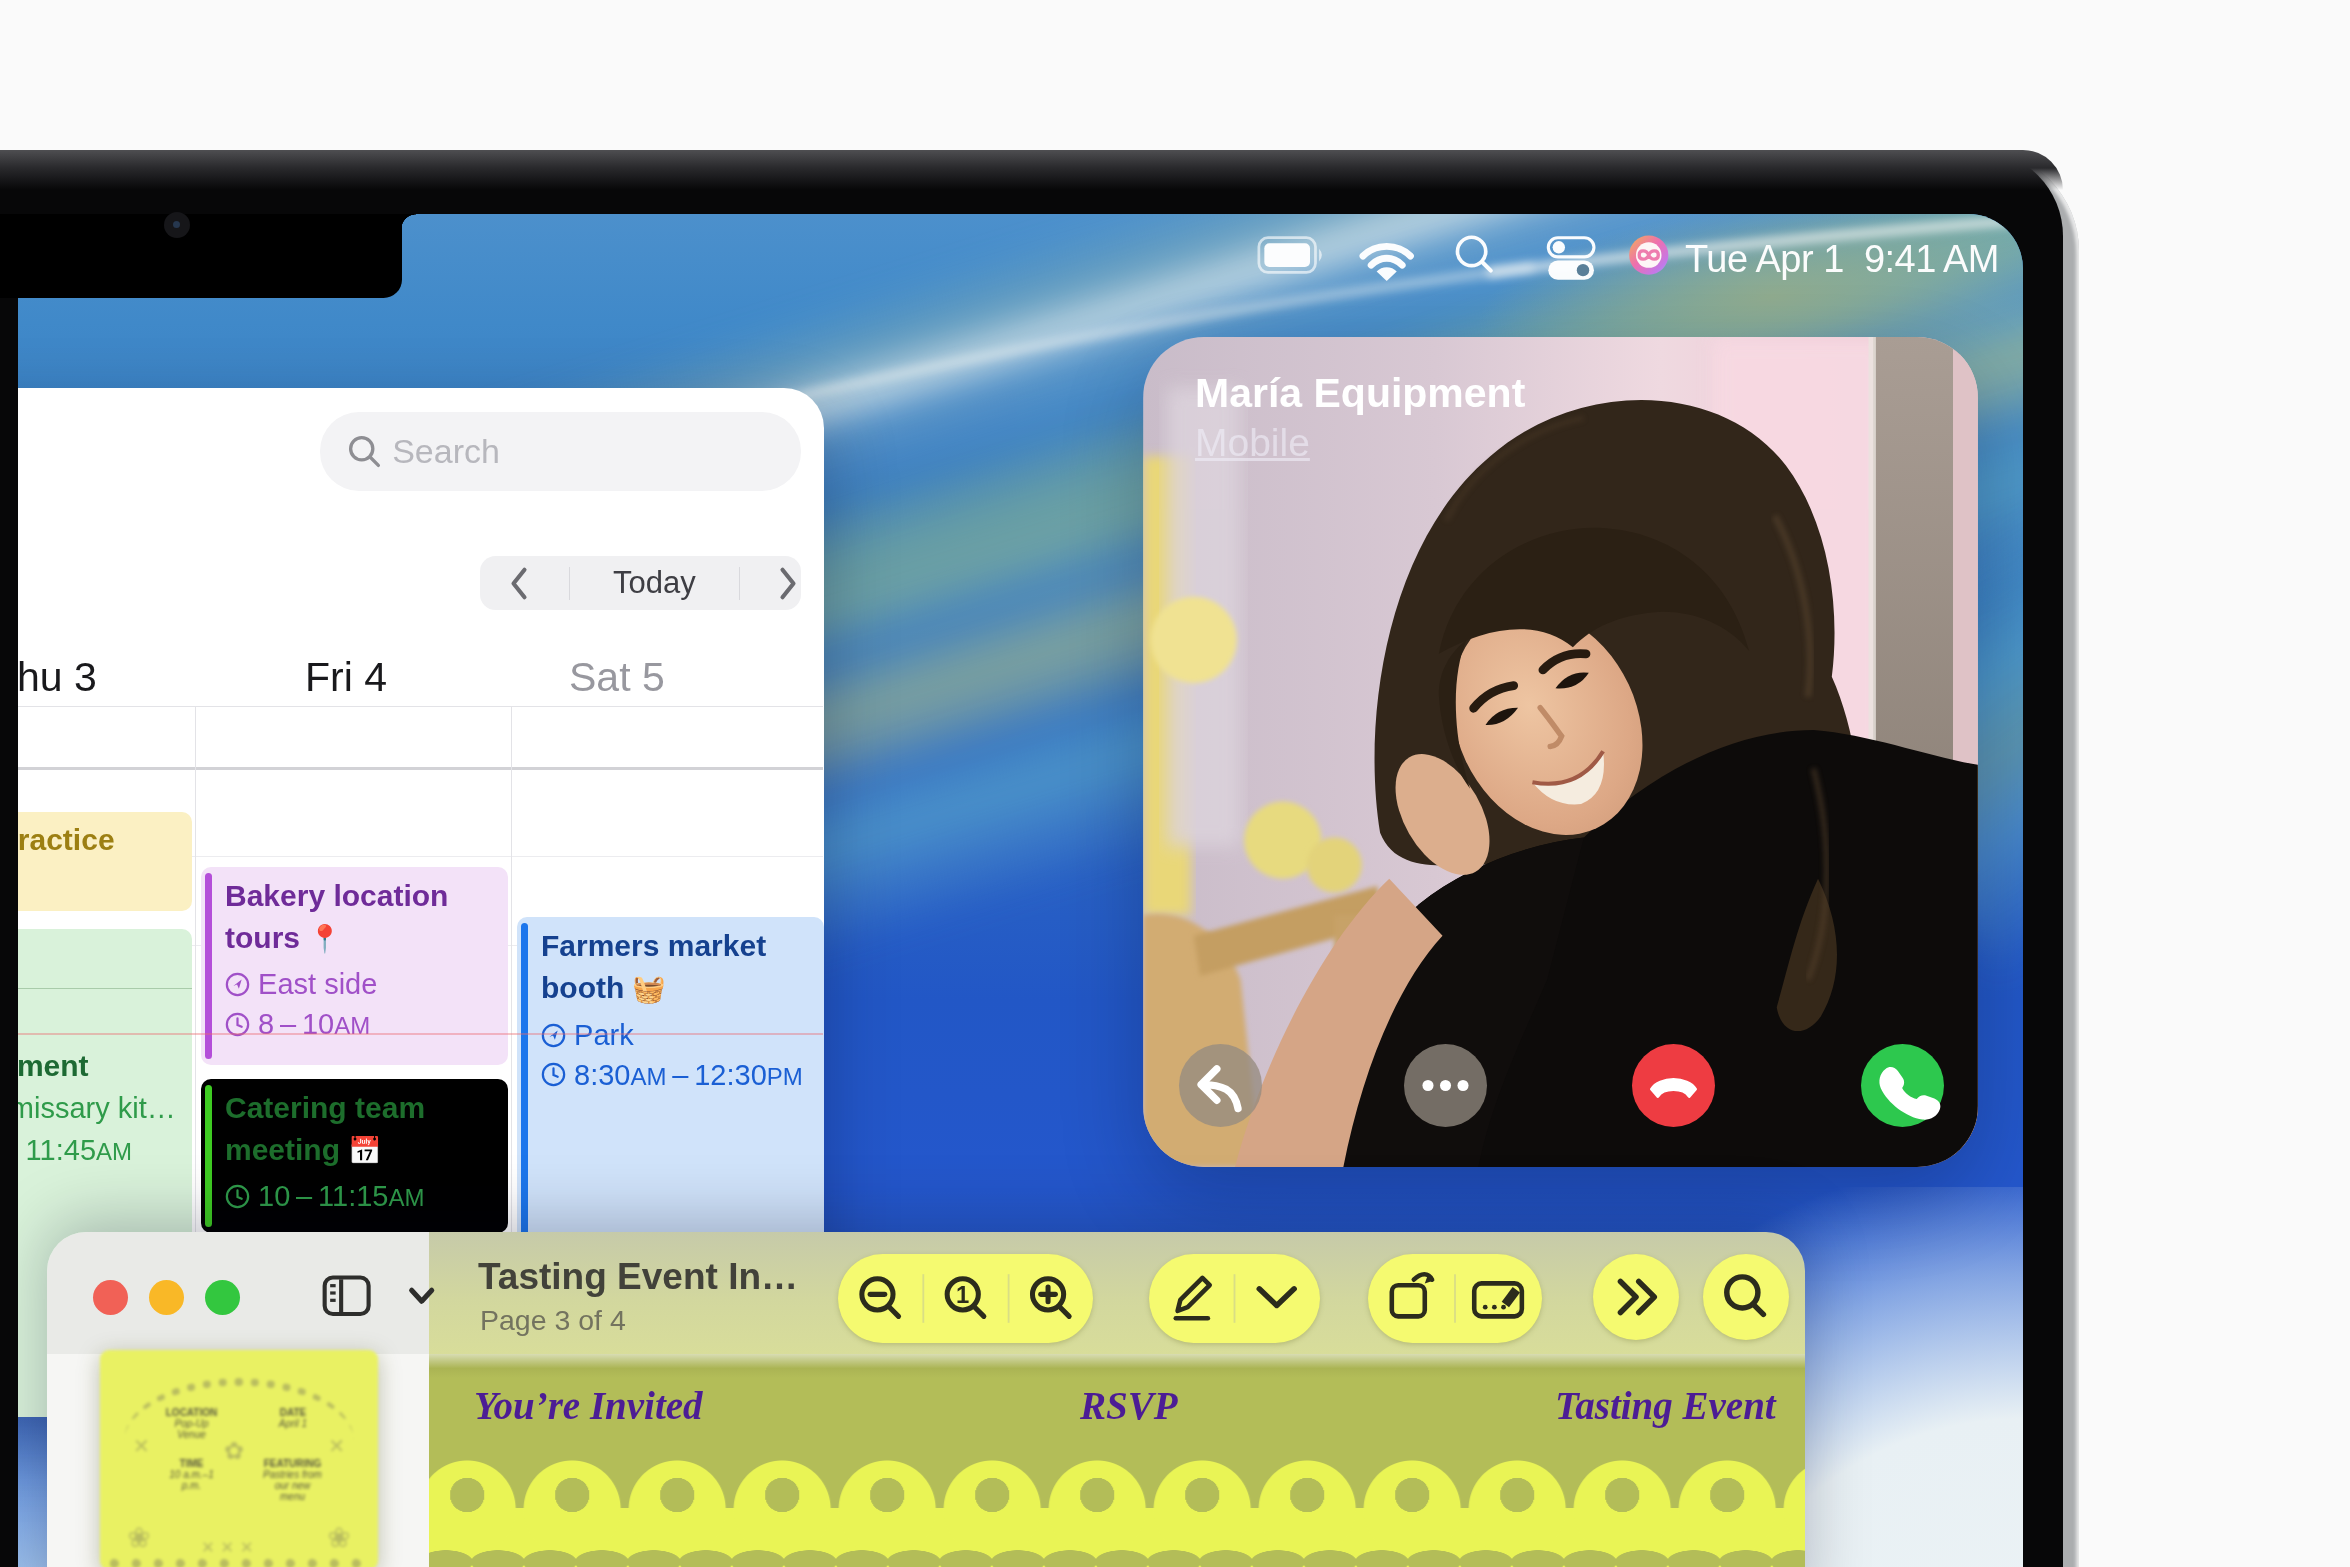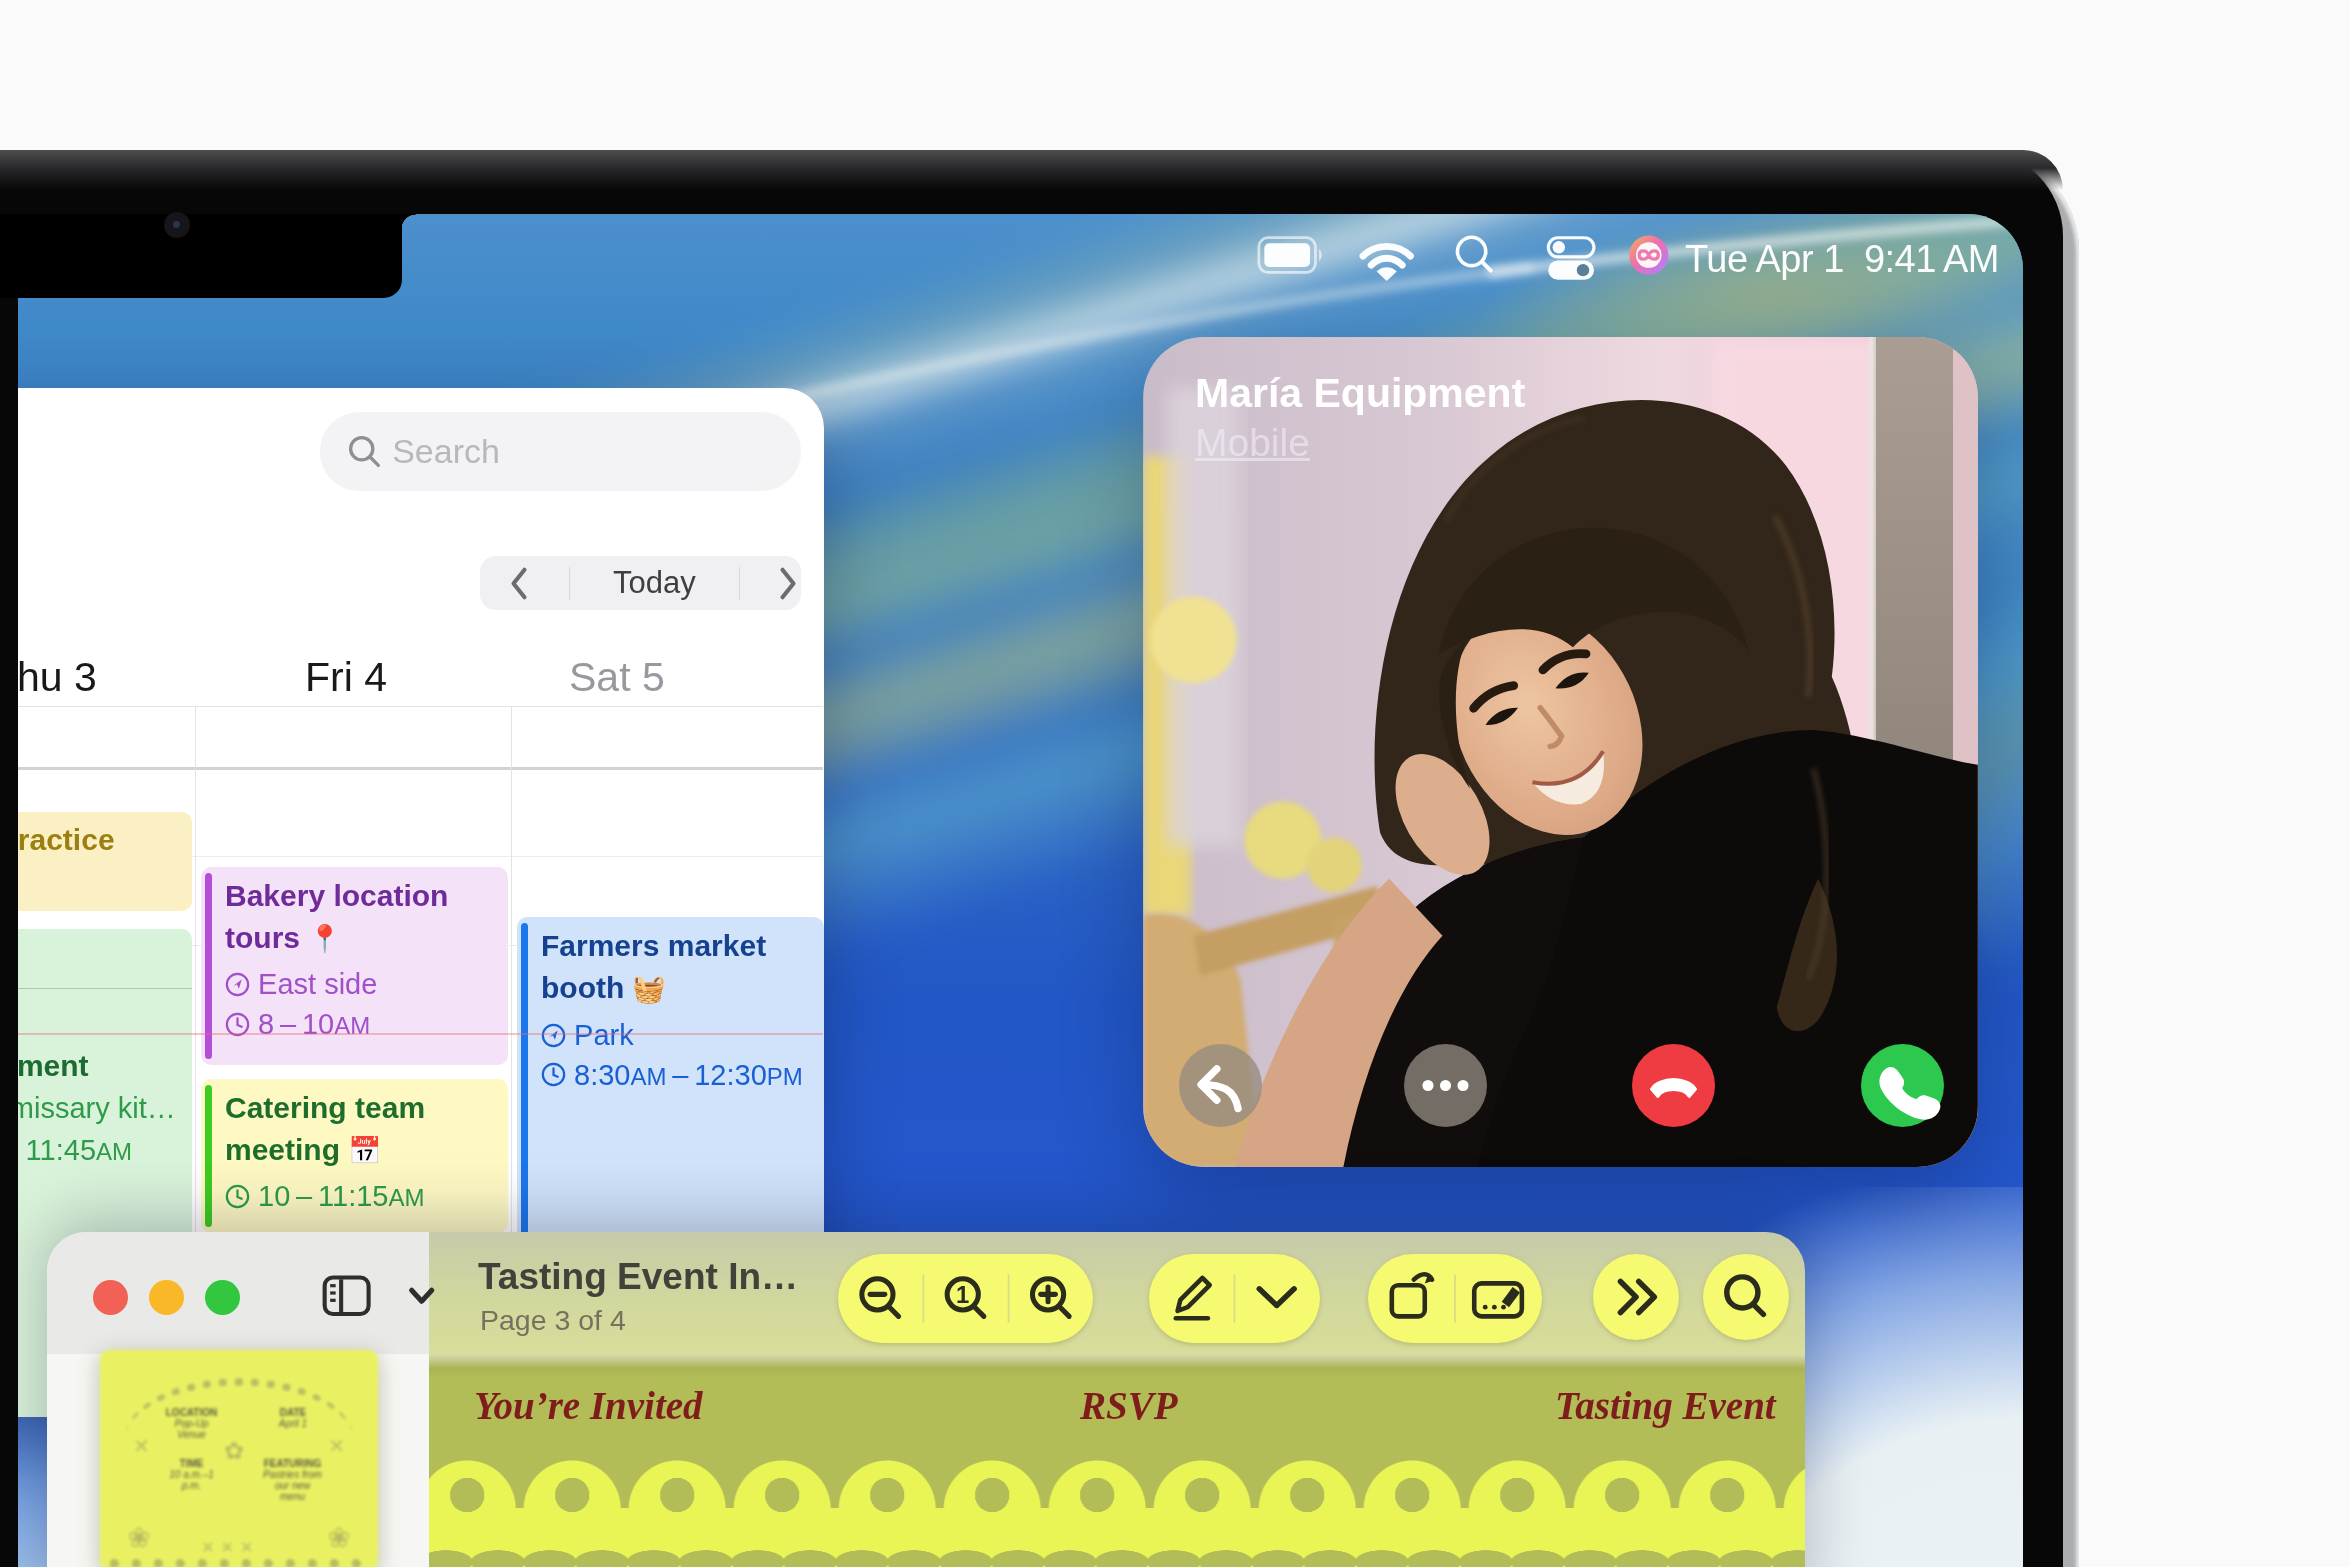--- a/index.html
+++ b/index.html
@@ -88,21 +88,21 @@
   #pv .sidebar{position:absolute;left:0;top:122px;width:382px;bottom:0;background:#f6f6f4;}
   #pv .doc{position:absolute;left:382px;top:122px;right:0;bottom:0;background:#b3bd58;}
   .tl{position:absolute;top:48px;width:35px;height:35px;border-radius:50%;}
   #pvtitle{position:absolute;left:431px;top:24px;font-size:37px;font-weight:bold;color:#42423a;}
   #pvpage{position:absolute;left:433px;top:72px;font-size:28.5px;color:#73735f;}
   .pill{position:absolute;top:22px;height:89px;border-radius:45px;background:#f5fa70;
     box-shadow:0 1.8px 5.5px rgba(120,125,60,0.35);}
   .pcirc{position:absolute;top:22px;width:86px;height:86px;border-radius:50%;background:#f5fa70;
     box-shadow:0 1.8px 5.5px rgba(120,125,60,0.35);}
   .script{font-family:"Liberation Serif",serif;font-style:italic;font-weight:bold;
-    font-size:39px;color:#7f1d1d;white-space:nowrap;}
+    font-size:39px;color:#4c1d95;white-space:nowrap;}
 </style></head>
 <body>
 <div id="alu"></div>
 <div id="lid"></div>
 <div id="screen">
   <div id="wp">
     <div class="swirl abs" id="sw1"></div>
     <div class="swirl abs" id="sw2"></div>
     <div class="abs" id="hazetr"></div>
     <div class="abs" id="lightbr"></div>
@@ -196,21 +196,21 @@
       <div class="et" style="color:#6f2b99;margin:8.3px 0 0 24px">Bakery location<br>tours <span style="font-size:27px">📍</span></div>
       <div class="el" style="color:#a050c8;margin:4.6px 0 0 24px"><svg width="25" height="25" viewBox="0 0 27 27" style="vertical-align:-2.8px">
               <circle cx="13.5" cy="13.5" r="11.5" fill="none" stroke="#a050c8" stroke-width="2.4"></circle>
               <path d="M9 15 L18 8 L15 18 L13 13.5 Z" fill="#a050c8"></path>
             </svg> East side</div>
       <div class="el" style="color:#a050c8;margin:0.9px 0 0 24px"><svg width="25" height="25" viewBox="0 0 27 27" style="vertical-align:-2.8px">
               <circle cx="13.5" cy="13.5" r="11.5" fill="none" stroke="#a050c8" stroke-width="2.4"></circle>
               <path d="M13.5 7 L13.5 14 L18 16" fill="none" stroke="#a050c8" stroke-width="2.4" stroke-linecap="round"></path>
             </svg> 8 – 10<span style="font-size:24px">AM</span></div>
     </div>
-    <div class="ev" style="left:183px;top:691px;width:307px;height:154px;background:#fef9c3;">
+    <div class="ev" style="left:183px;top:691px;width:307px;height:154px;background:#000000;">
       <div class="bar" style="background:#3ecb22"></div>
       <div class="et" style="color:#1d6e2c;margin:8.3px 0 0 24px">Catering team<br>meeting <span style="font-size:27px">📅</span></div>
       <div class="el" style="color:#2f9b4a;margin:4.6px 0 0 24px"><svg width="25" height="25" viewBox="0 0 27 27" style="vertical-align:-2.8px">
               <circle cx="13.5" cy="13.5" r="11.5" fill="none" stroke="#2f9b4a" stroke-width="2.4"></circle>
               <path d="M13.5 7 L13.5 14 L18 16" fill="none" stroke="#2f9b4a" stroke-width="2.4" stroke-linecap="round"></path>
             </svg> 10 – 11:15<span style="font-size:24px">AM</span></div>
     </div>
     <div class="ev" style="left:499px;top:529px;width:307px;height:703px;background:#d0e3fa;">
       <div class="bar" style="background:#1c76ec"></div>
       <div class="et" style="color:#15418f;margin:8.3px 0 0 24px">Farmers market<br>booth <span style="font-size:27px">🧺</span></div>

